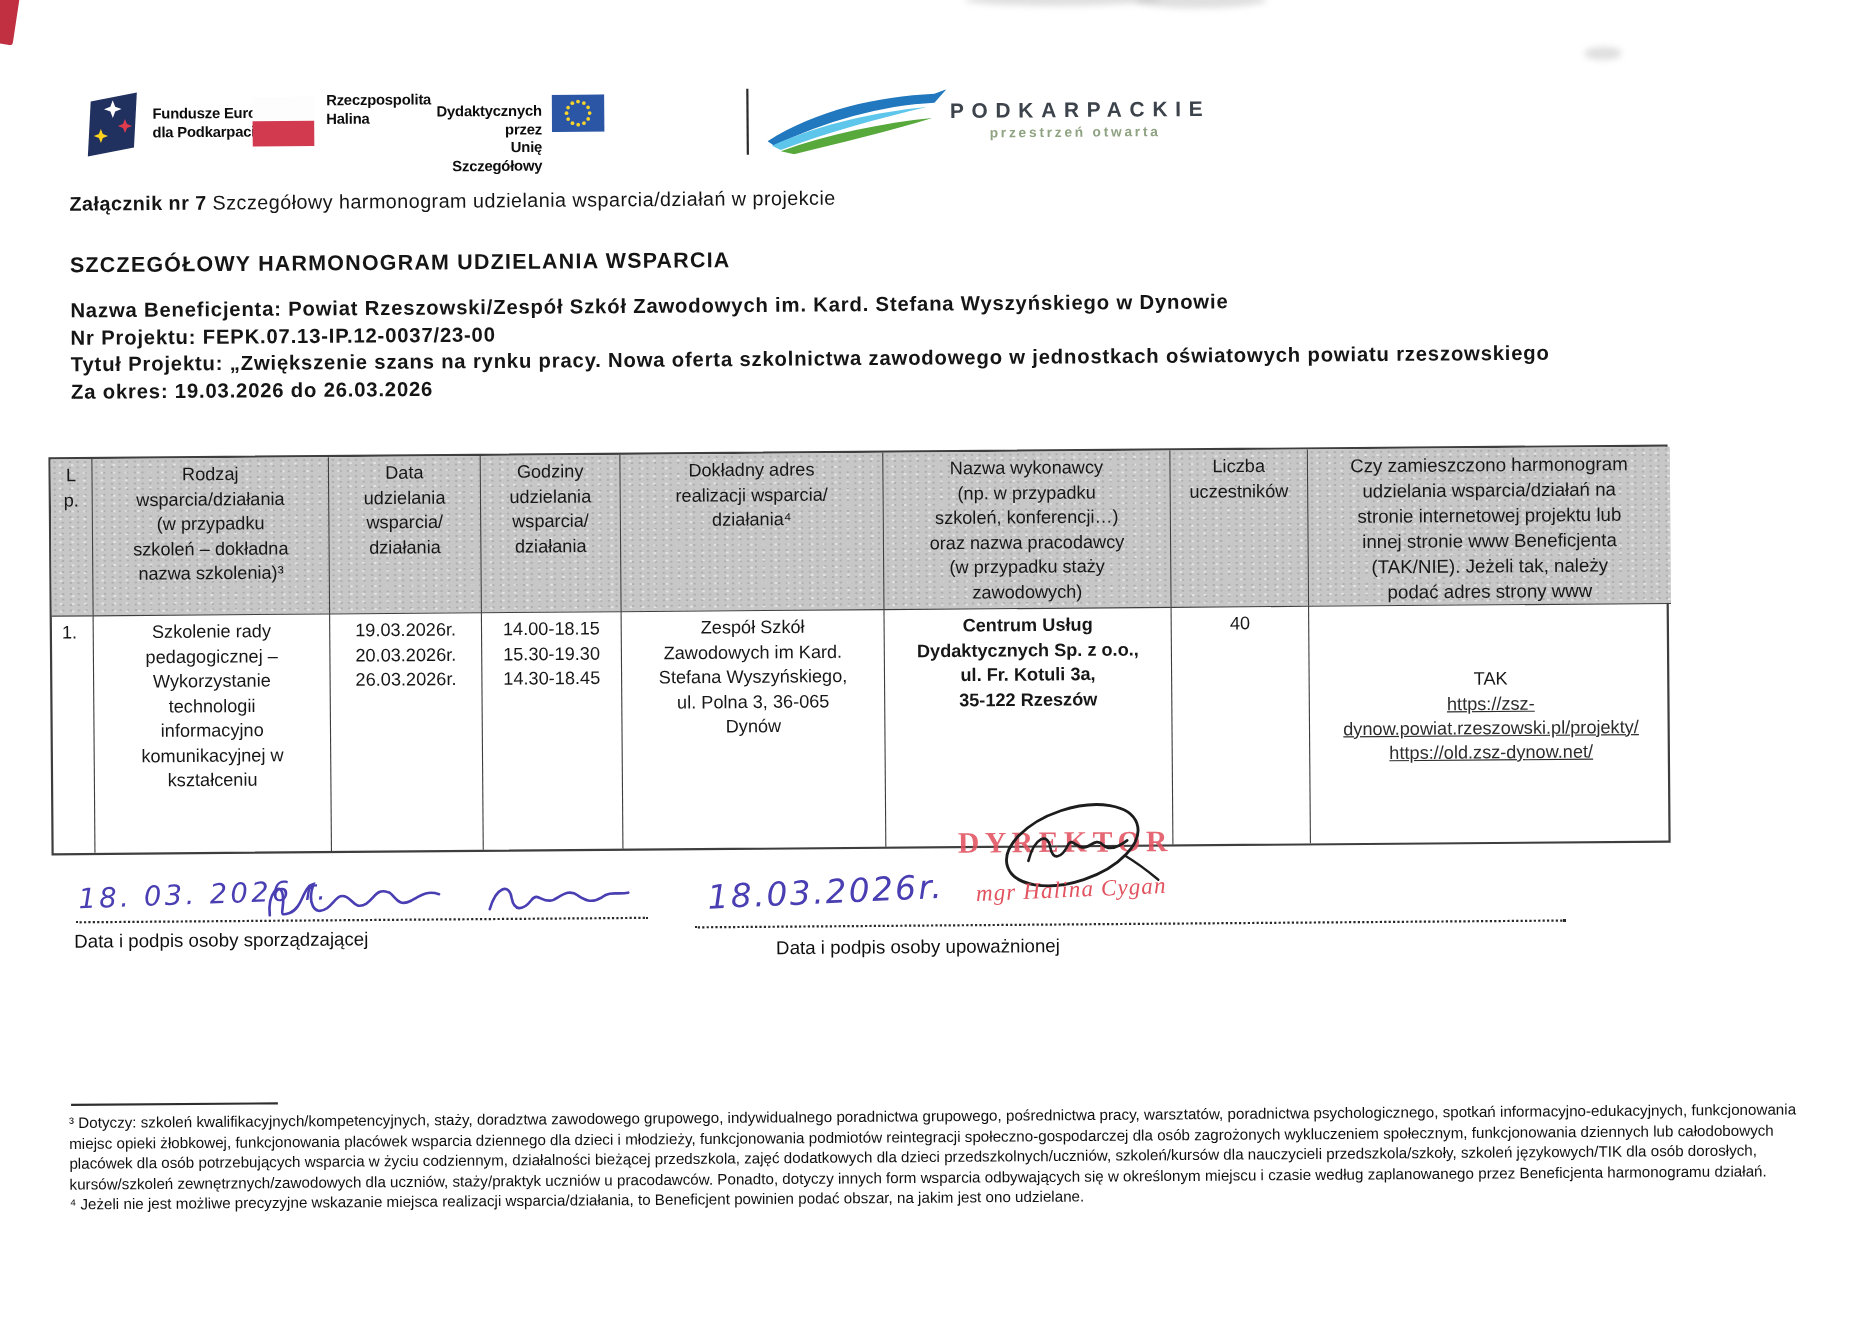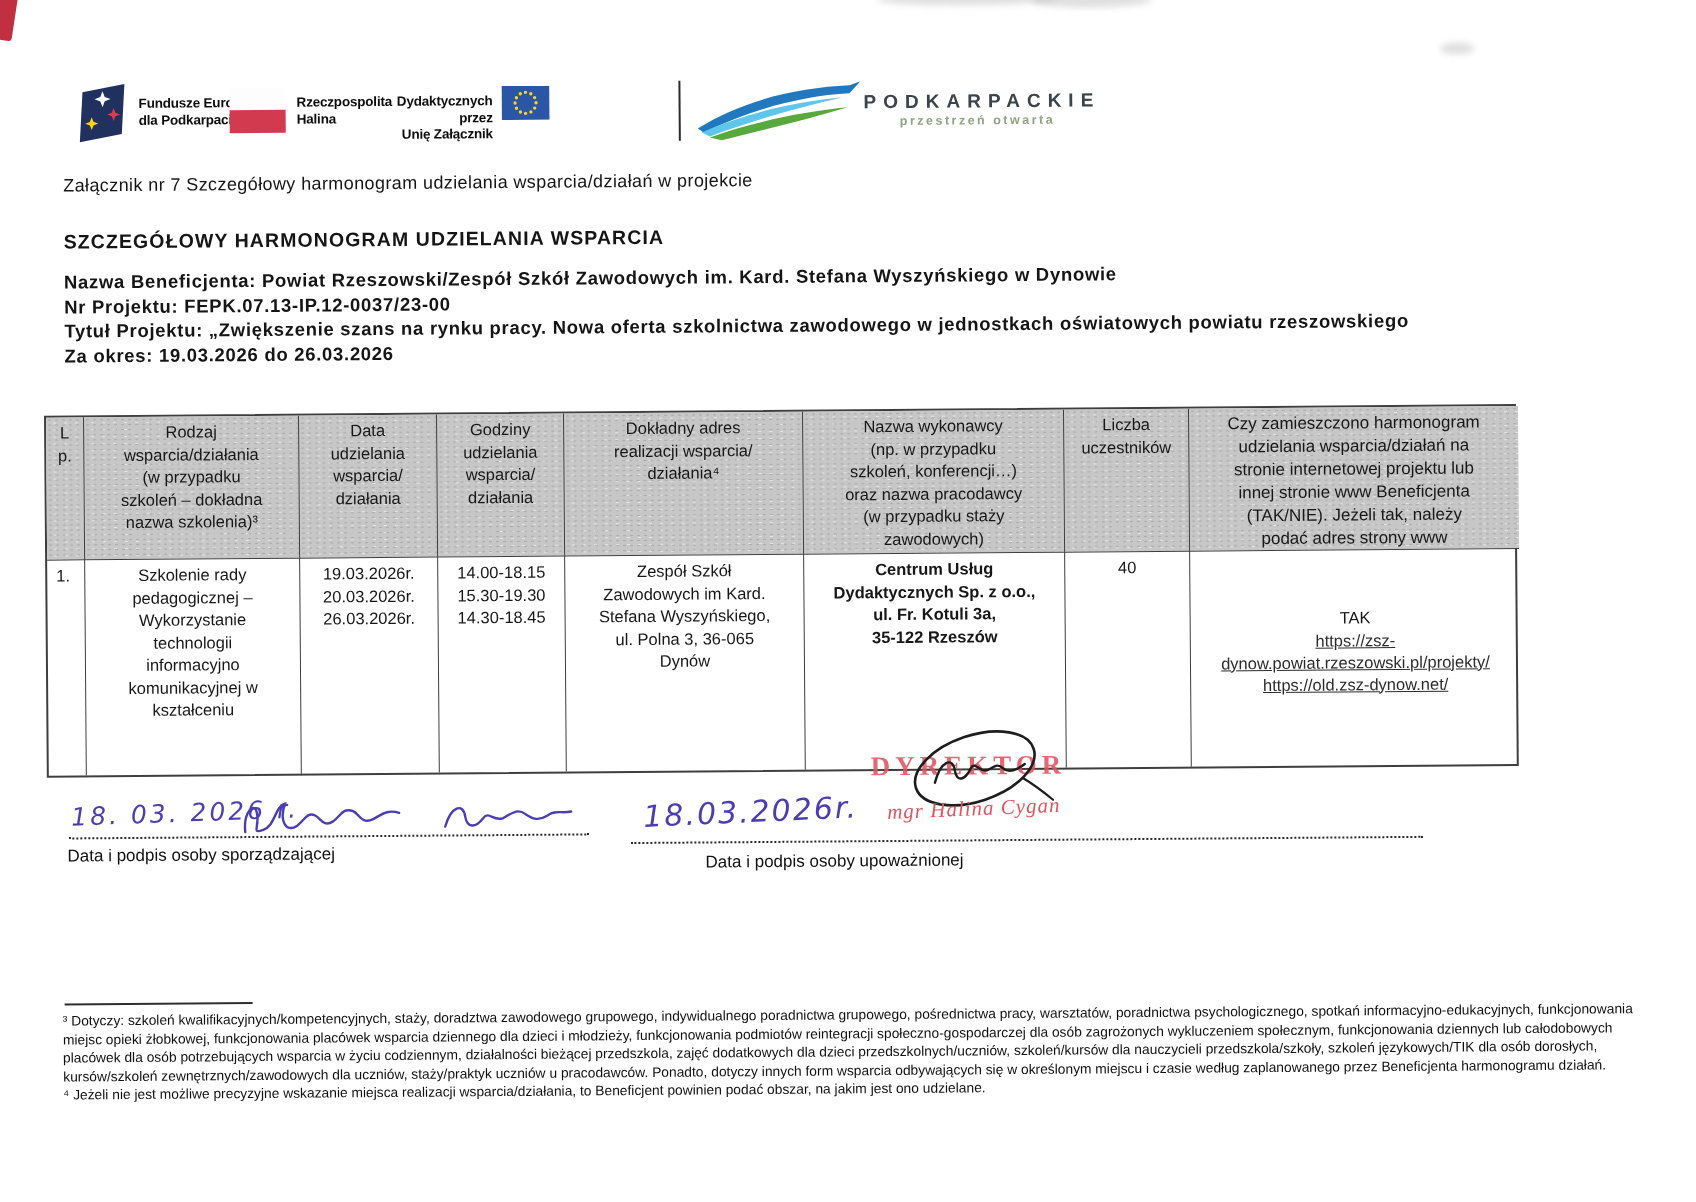--- a/index.html
+++ b/index.html
@@ -2,21 +2,21 @@
 <html lang="pl"><head>
 <meta charset="utf-8">
 <style>
   html,body{margin:0;padding:0;background:#ffffff;}
   body{width:1696px;height:1202px;position:relative;overflow:hidden;
        font-family:"Liberation Sans", sans-serif;color:#151515;}
   #sheet{position:absolute;left:0;top:0;width:1696px;height:1202px;
          transform:rotate(-0.45deg);transform-origin:0px 416px;}
   .abs{position:absolute;}
   .pre{white-space:pre-line;}
-  .bold{font-weight:normal;}
+  .bold{font-weight:bold;}
 
   
   .corner-mark{left:-4px;top:-6px;width:22px;height:46px;background:#c03040;
                transform:rotate(9deg);border-radius:3px;}
   .smudge{background:rgba(150,150,150,.30);filter:blur(3px);border-radius:50%;}
 
   
   .logo-text{font-size:13.5px;font-weight:bold;line-height:16.5px;color:#0d0d0d;letter-spacing:-0.2px;}
   .divider{width:2px;height:60px;background:#2b2b2b;}
   .podk-title{font-size:19px;letter-spacing:7px;color:#3c434b;font-weight:600;}
@@ -78,28 +78,28 @@
       <path d="M16 34 L17.8 38.6 L22.5 40.4 L17.8 42.2 L16 46.8 L14.2 42.2 L9.5 40.4 L14.2 38.6 Z" fill="#ffd21c"></path>
     </svg>
   </div>
   <div class="abs logo-text" style="left:141px;top:97px;">
     <div>Fundusze Europejskie</div>
       <div>dla Podkarpacia</div>
   </div>
 
   <div class="abs" style="left:232px;top:90px;width:56px;height:22px;background:#fdfdfd;"></div>
   <div class="abs" style="left:232px;top:112px;width:56px;height:23px;background:#d23a50;"></div>
-  <div class="abs logo-text" style="left:299px;top:97px;">
+  <div class="abs logo-text" style="left:299px;top:86px;">
     <div>Rzeczpospolita</div>
       <div>Halina</div>
   </div>
 
   <div class="abs logo-text" style="left:385px;top:97px;width:110px;text-align:right;">
     <div>Dydaktycznych przez</div>
-      <div>Unię Załącznik</div>
+      <div>Unię Szczegółowy</div>
   </div>
   <div class="abs" style="left:504px;top:90px;">
     <svg width="48" height="34" viewBox="0 0 48 34">
       <rect x="0" y="0" width="48" height="34" fill="#2b55a5"></rect>
       <g fill="#f8d42c">
         <circle cx="34.5" cy="17" r="1.7"></circle>
           <circle cx="33.1" cy="22.3" r="1.7"></circle>
         <circle cx="29.3" cy="26.1" r="1.7"></circle>
           <circle cx="24" cy="27.5" r="1.7"></circle>
         <circle cx="18.8" cy="26.1" r="1.7"></circle>

